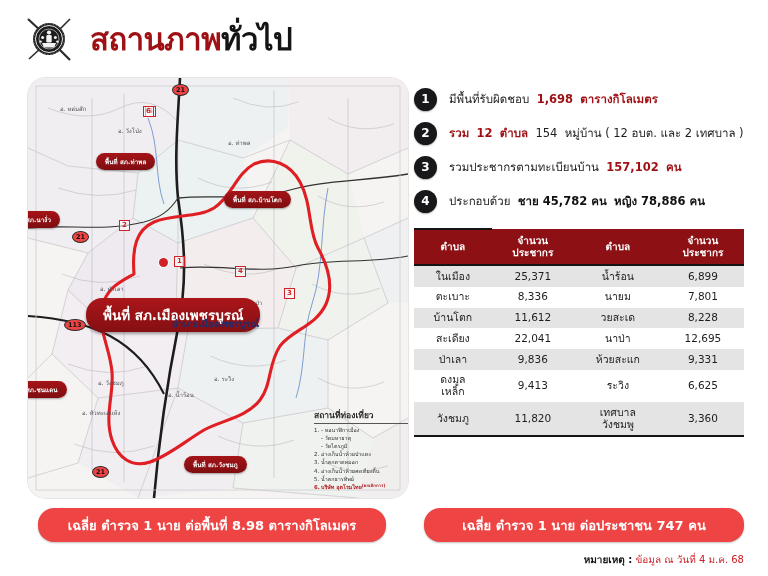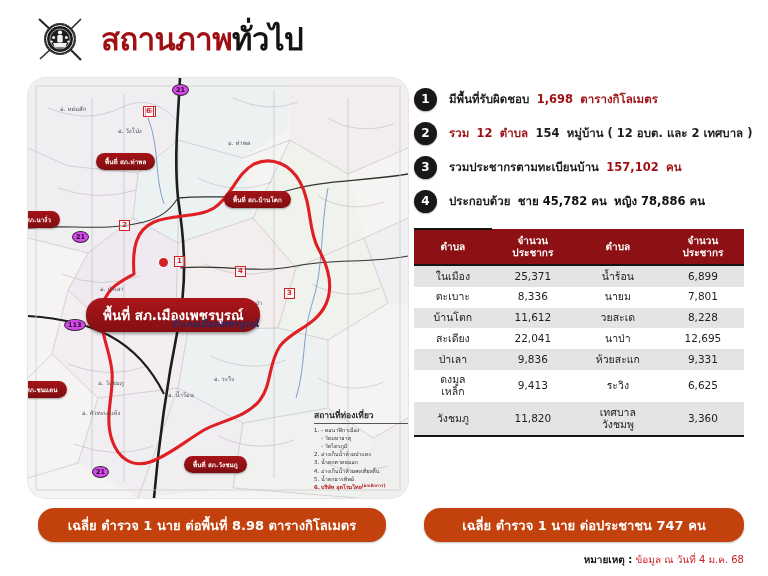--- a/index.html
+++ b/index.html
@@ -14,21 +14,20 @@
   }
 
   
   #header {
     position: absolute;
     left: 0; top: 0;
     width: 420px; height: 78px;
     display: flex;
     align-items: center;
     padding-left: 20px;
-    margin-left: 11px;
   }
   #emblem {
     width: 58px; height: 58px;
     flex: 0 0 58px;
     position: relative;
     margin-right: 12px;
   }
   #page-title {
     font-size: 31px;
     font-weight: bold;
@@ -81,21 +80,21 @@
     border: 1.3px solid #cf2227;
     color: #cf2227;
     background: rgba(255,255,255,.55);
     font-size: 7px;
     font-weight: bold;
     text-align: center;
     line-height: 9px;
   }
   .hwy-shield {
     position: absolute;
-    background: #d946ef;
+    background: #ef4444;
     border: 1.4px solid #2b2b2b;
     border-radius: 50%;
     font-size: 6.5px;
     font-weight: bold;
     color: #111;
     text-align: center;
     padding: 1px 3px;
     min-width: 13px;
   }
   .city-dot {
@@ -164,21 +163,21 @@
     justify-content: center;
     margin-right: 12px;
     box-shadow: 0 1px 1.5px rgba(0,0,0,.3);
   }
   .fact-text {
     font-size: 11.5px;
     color: #1c1c1c;
     white-space: nowrap;
   }
   .fact-text .em { color: #9e1013; font-weight: bold; }
-  .fact-text .pl { color: #1c1c1c; font-weight: bold; }
+  .fact-text .pl { color: #1c1c1c; font-weight: normal; }
   .fact-text .bk { color: #111; font-weight: bold; }
 
   
   #table-wrap {
     position: absolute;
     left: 414px; top: 228px;
     width: 330px;
   }
   table { border-collapse: collapse; width: 100%; }
   thead th {
@@ -199,21 +198,21 @@
     line-height: 1.12;
   }
   tbody tr:nth-child(odd) { background: #e4e4e4; }
   tbody tr:nth-child(even) { background: #ffffff; }
   tbody tr:last-child td { border-bottom: 2.5px solid #141414; }
   thead th:first-child { border-top: 2.5px solid #141414; }
 
   
   .bottom-pill {
     position: absolute;
-    background: #c2410c;
+    background: #ef4444;
     color: #fff;
     border-radius: 16px;
     font-size: 13px;
     font-weight: bold;
     display: flex;
     align-items: center;
     justify-content: center;
     white-space: nowrap;
     box-shadow: 0 1px 2px rgba(0,0,0,.25);
   }

